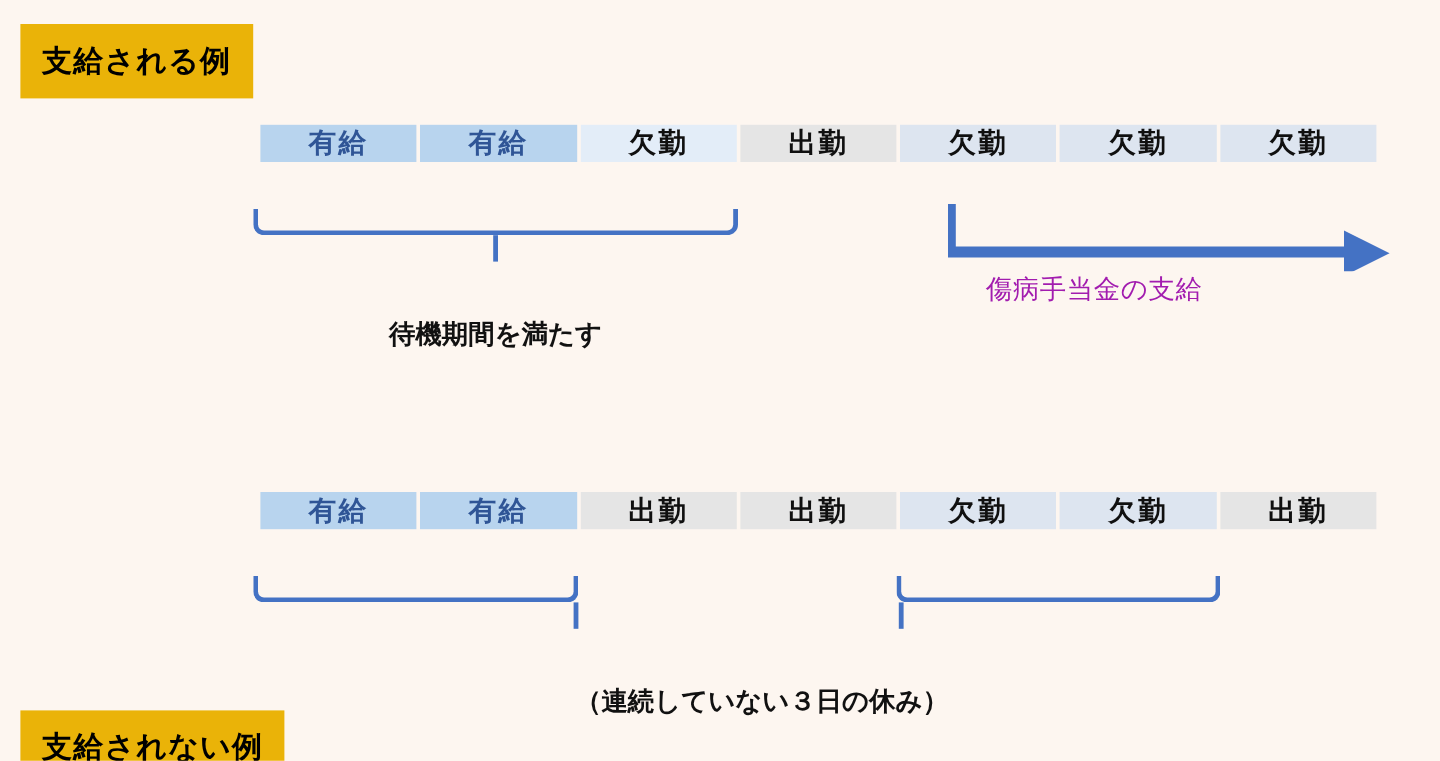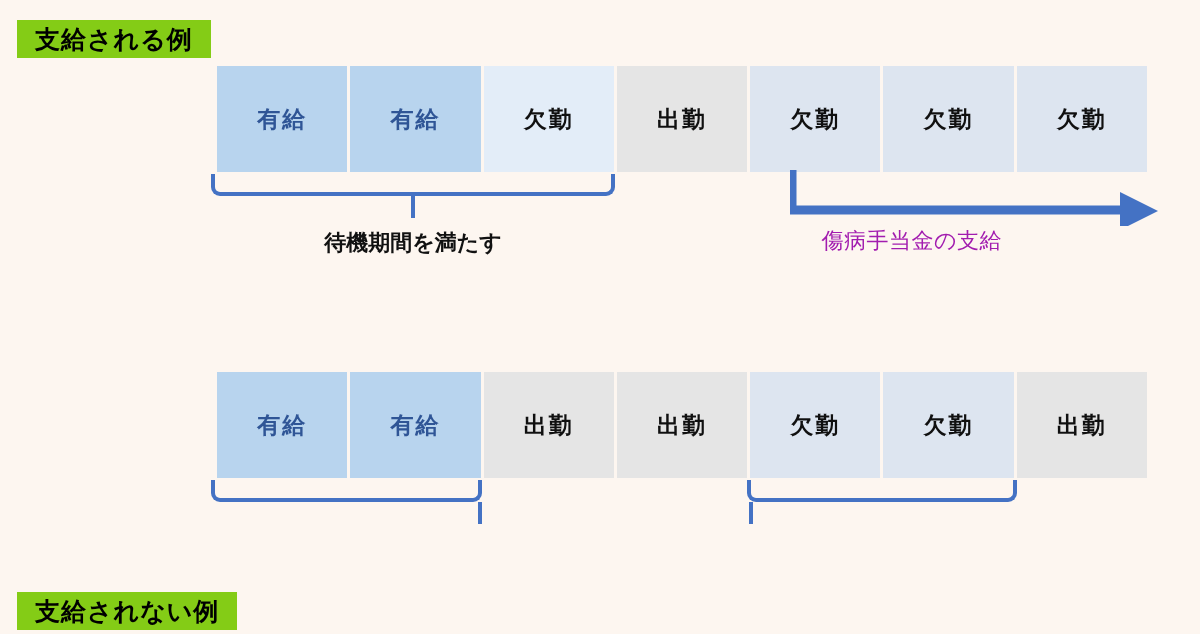--- a/index.html
+++ b/index.html
@@ -18,40 +18,41 @@
   .stage {
     position: absolute;
     left: 0; top: 0;
     width: 1200px;
     height: 634px;
   }
 
   
   .section-label {
     position: absolute;
-    background: #84cc16;
+    background: #eab308;
     color: #000000;
     font-size: 25px;
     font-weight: bold;
     letter-spacing: 1px;
     line-height: 36px;
-    padding: 1px 18px;
+    padding: 13px 18px;
     white-space: nowrap;
   }
   #label-paid    { left: 17px;  top: 20px; }
   #label-notpaid { left: 17px;  top: 560px; margin-top: 32px; }
 
   
   .timeline {
     position: absolute;
     left: 217px;
     width: 930px;
     height: 106px;
     display: flex;
     gap: 3px;
+    align-items: center;
   }
   #row-eligible   { top: 66px; }
   #row-ineligible { top: 372px; }
 
   .cell {
     flex: 1 1 0;
     display: flex;
     align-items: center;
     justify-content: center;
     font-size: 23px;
@@ -93,21 +94,21 @@
     font-size: 22px;
     font-weight: bold;
     color: #111111;
     line-height: 34px;
     text-align: center;
     white-space: nowrap;
   }
   #caption-wait-top    { left: 211px; top: 226px; width: 404px; }
   #caption-wait-bottom { left: 430px; top: 532px; width: 410px; }
 
-  .caption-line { display: block; }
+  .caption-line { display: block; margin-top: 36px; }
 
   
   #benefit-arrow { position: absolute; left: 790px; top: 170px; width: 370px; height: 56px; }
 
   #caption-benefit {
     position: absolute;
     left: 762px;
     top: 226px;
     width: 240px;
     font-size: 22px;
@@ -159,17 +160,18 @@
       <div class="cell attendance">出勤</div>
     </div>
 
   <div class="bracket" id="bracket-wait-bottom1"></div>
   <div class="bracket-stem" id="stem-wait-bottom1"></div>
 
   <div class="bracket" id="bracket-wait-bottom2"></div>
   <div class="bracket-stem" id="stem-wait-bottom2"></div>
 
   <div class="caption" id="caption-wait-bottom">
+    <span class="caption-line">（連続していない３日の休み）</span>
   </div>
 
   <div class="section-label" id="label-notpaid">支給されない例</div>
 
 </div>
 
 </body></html>

